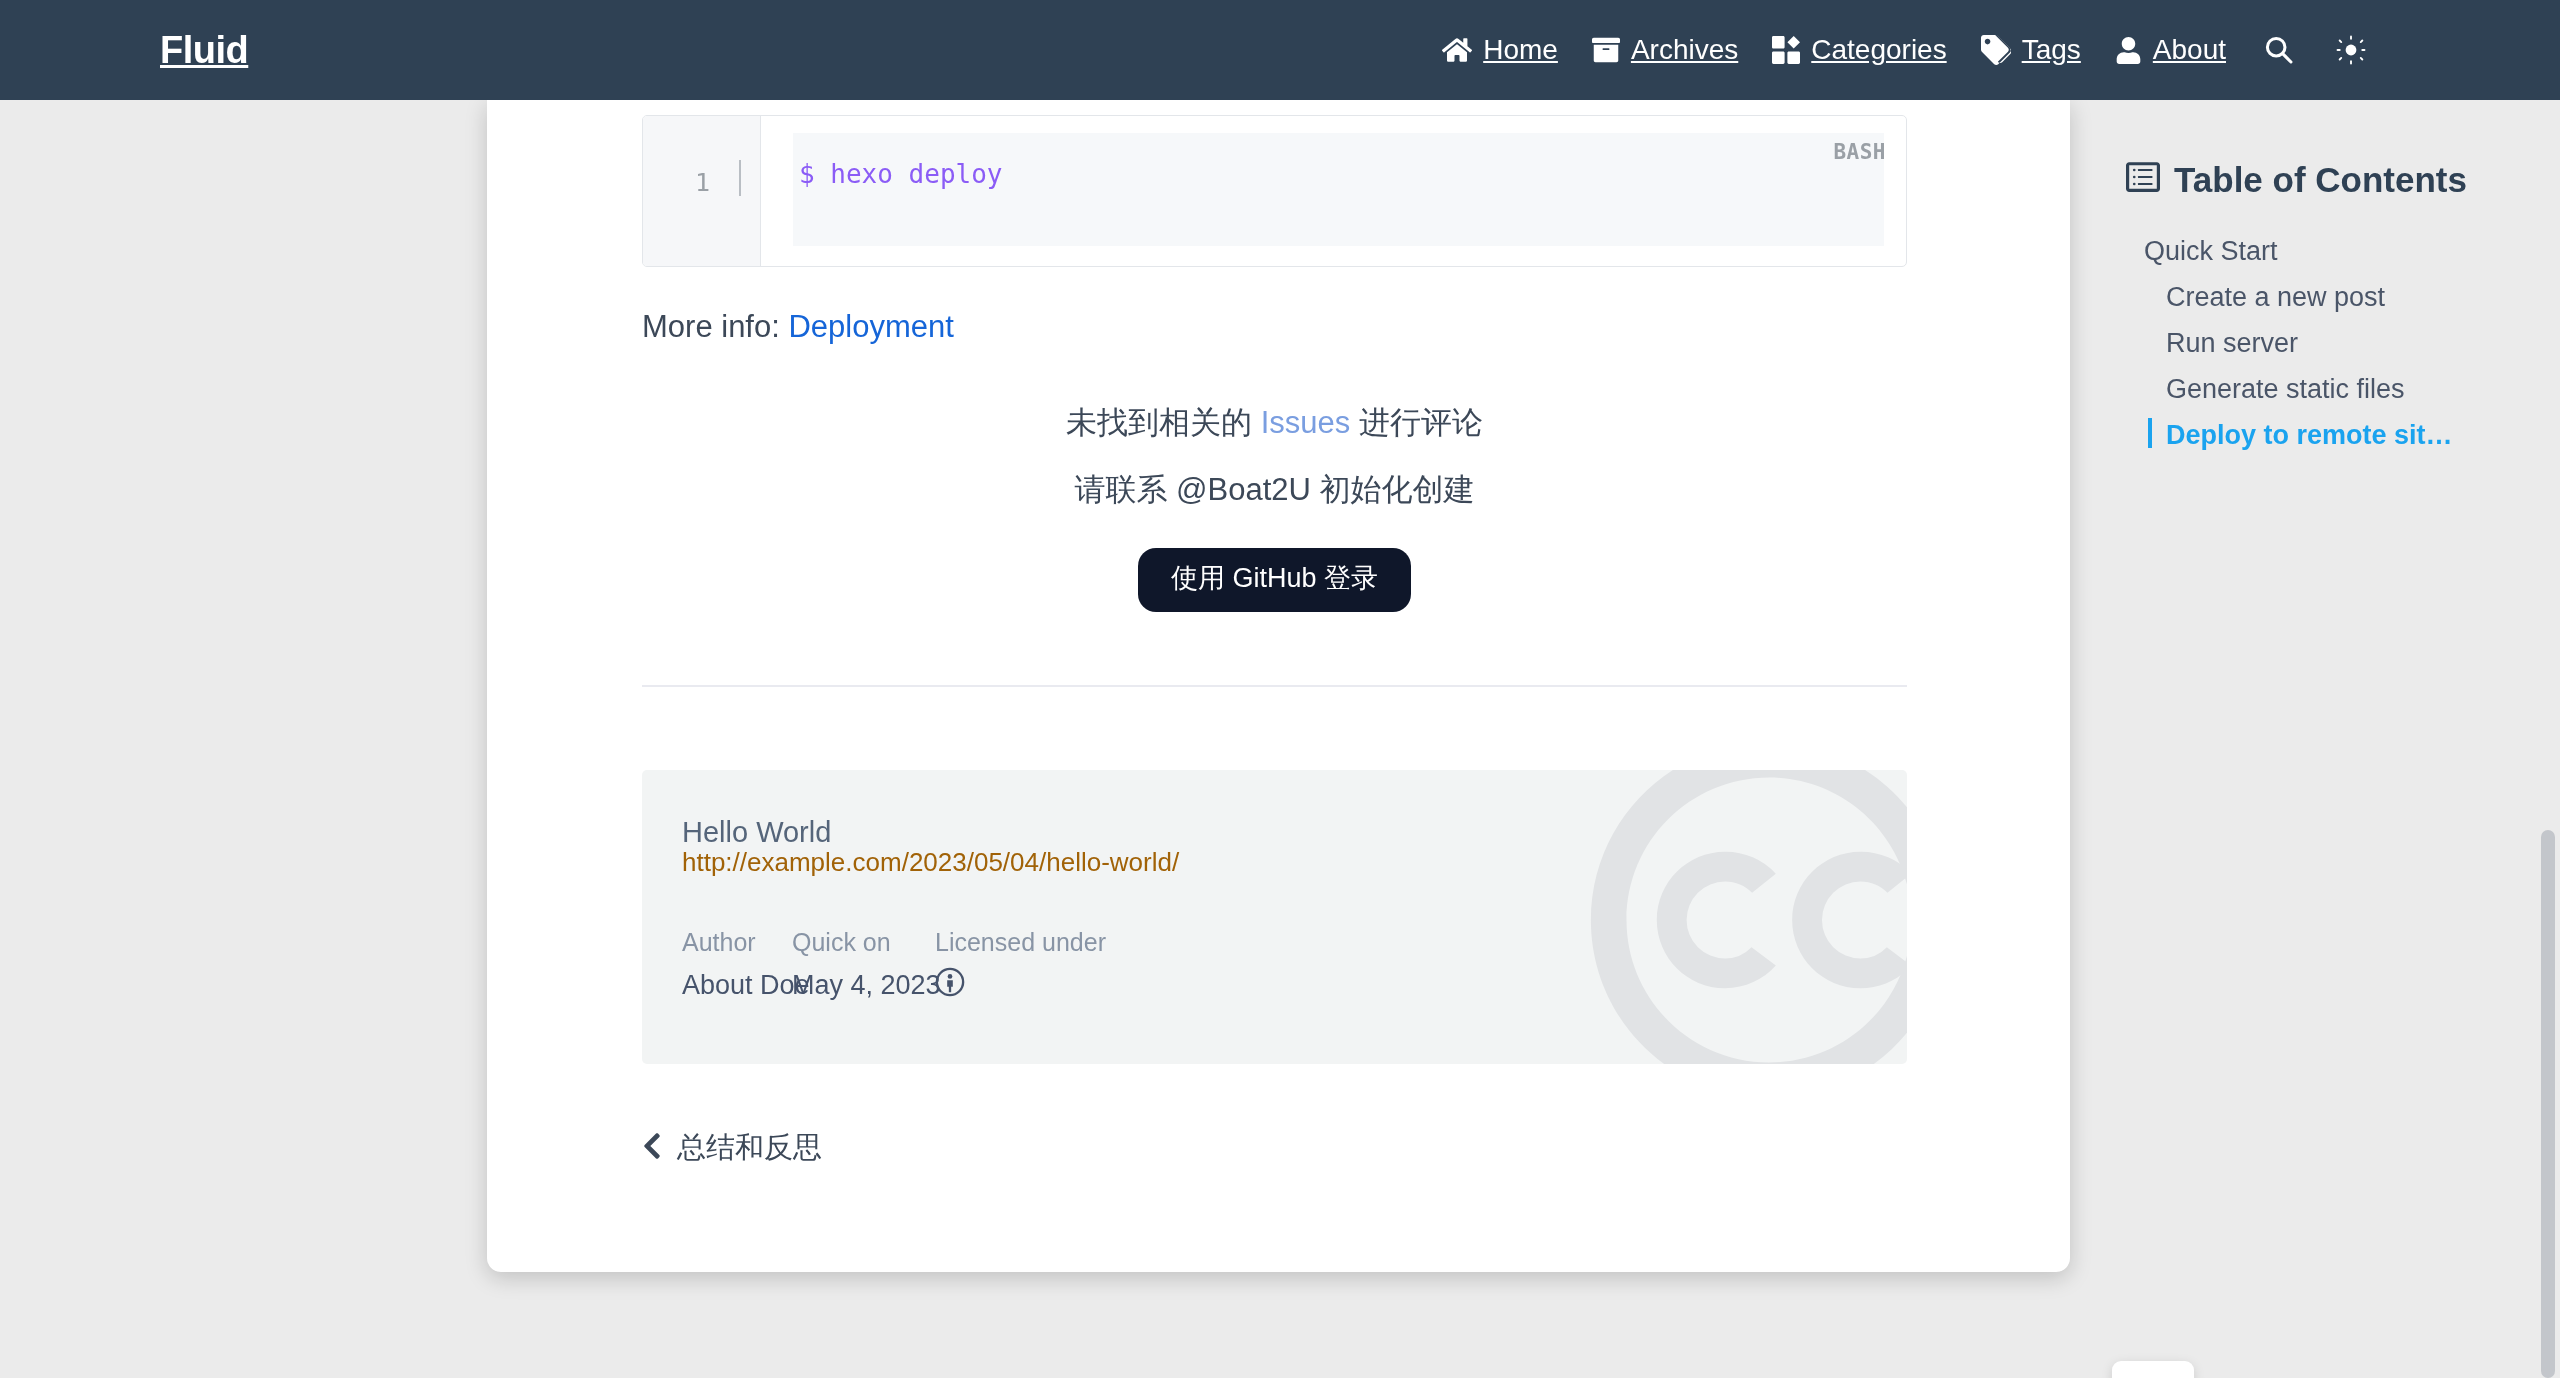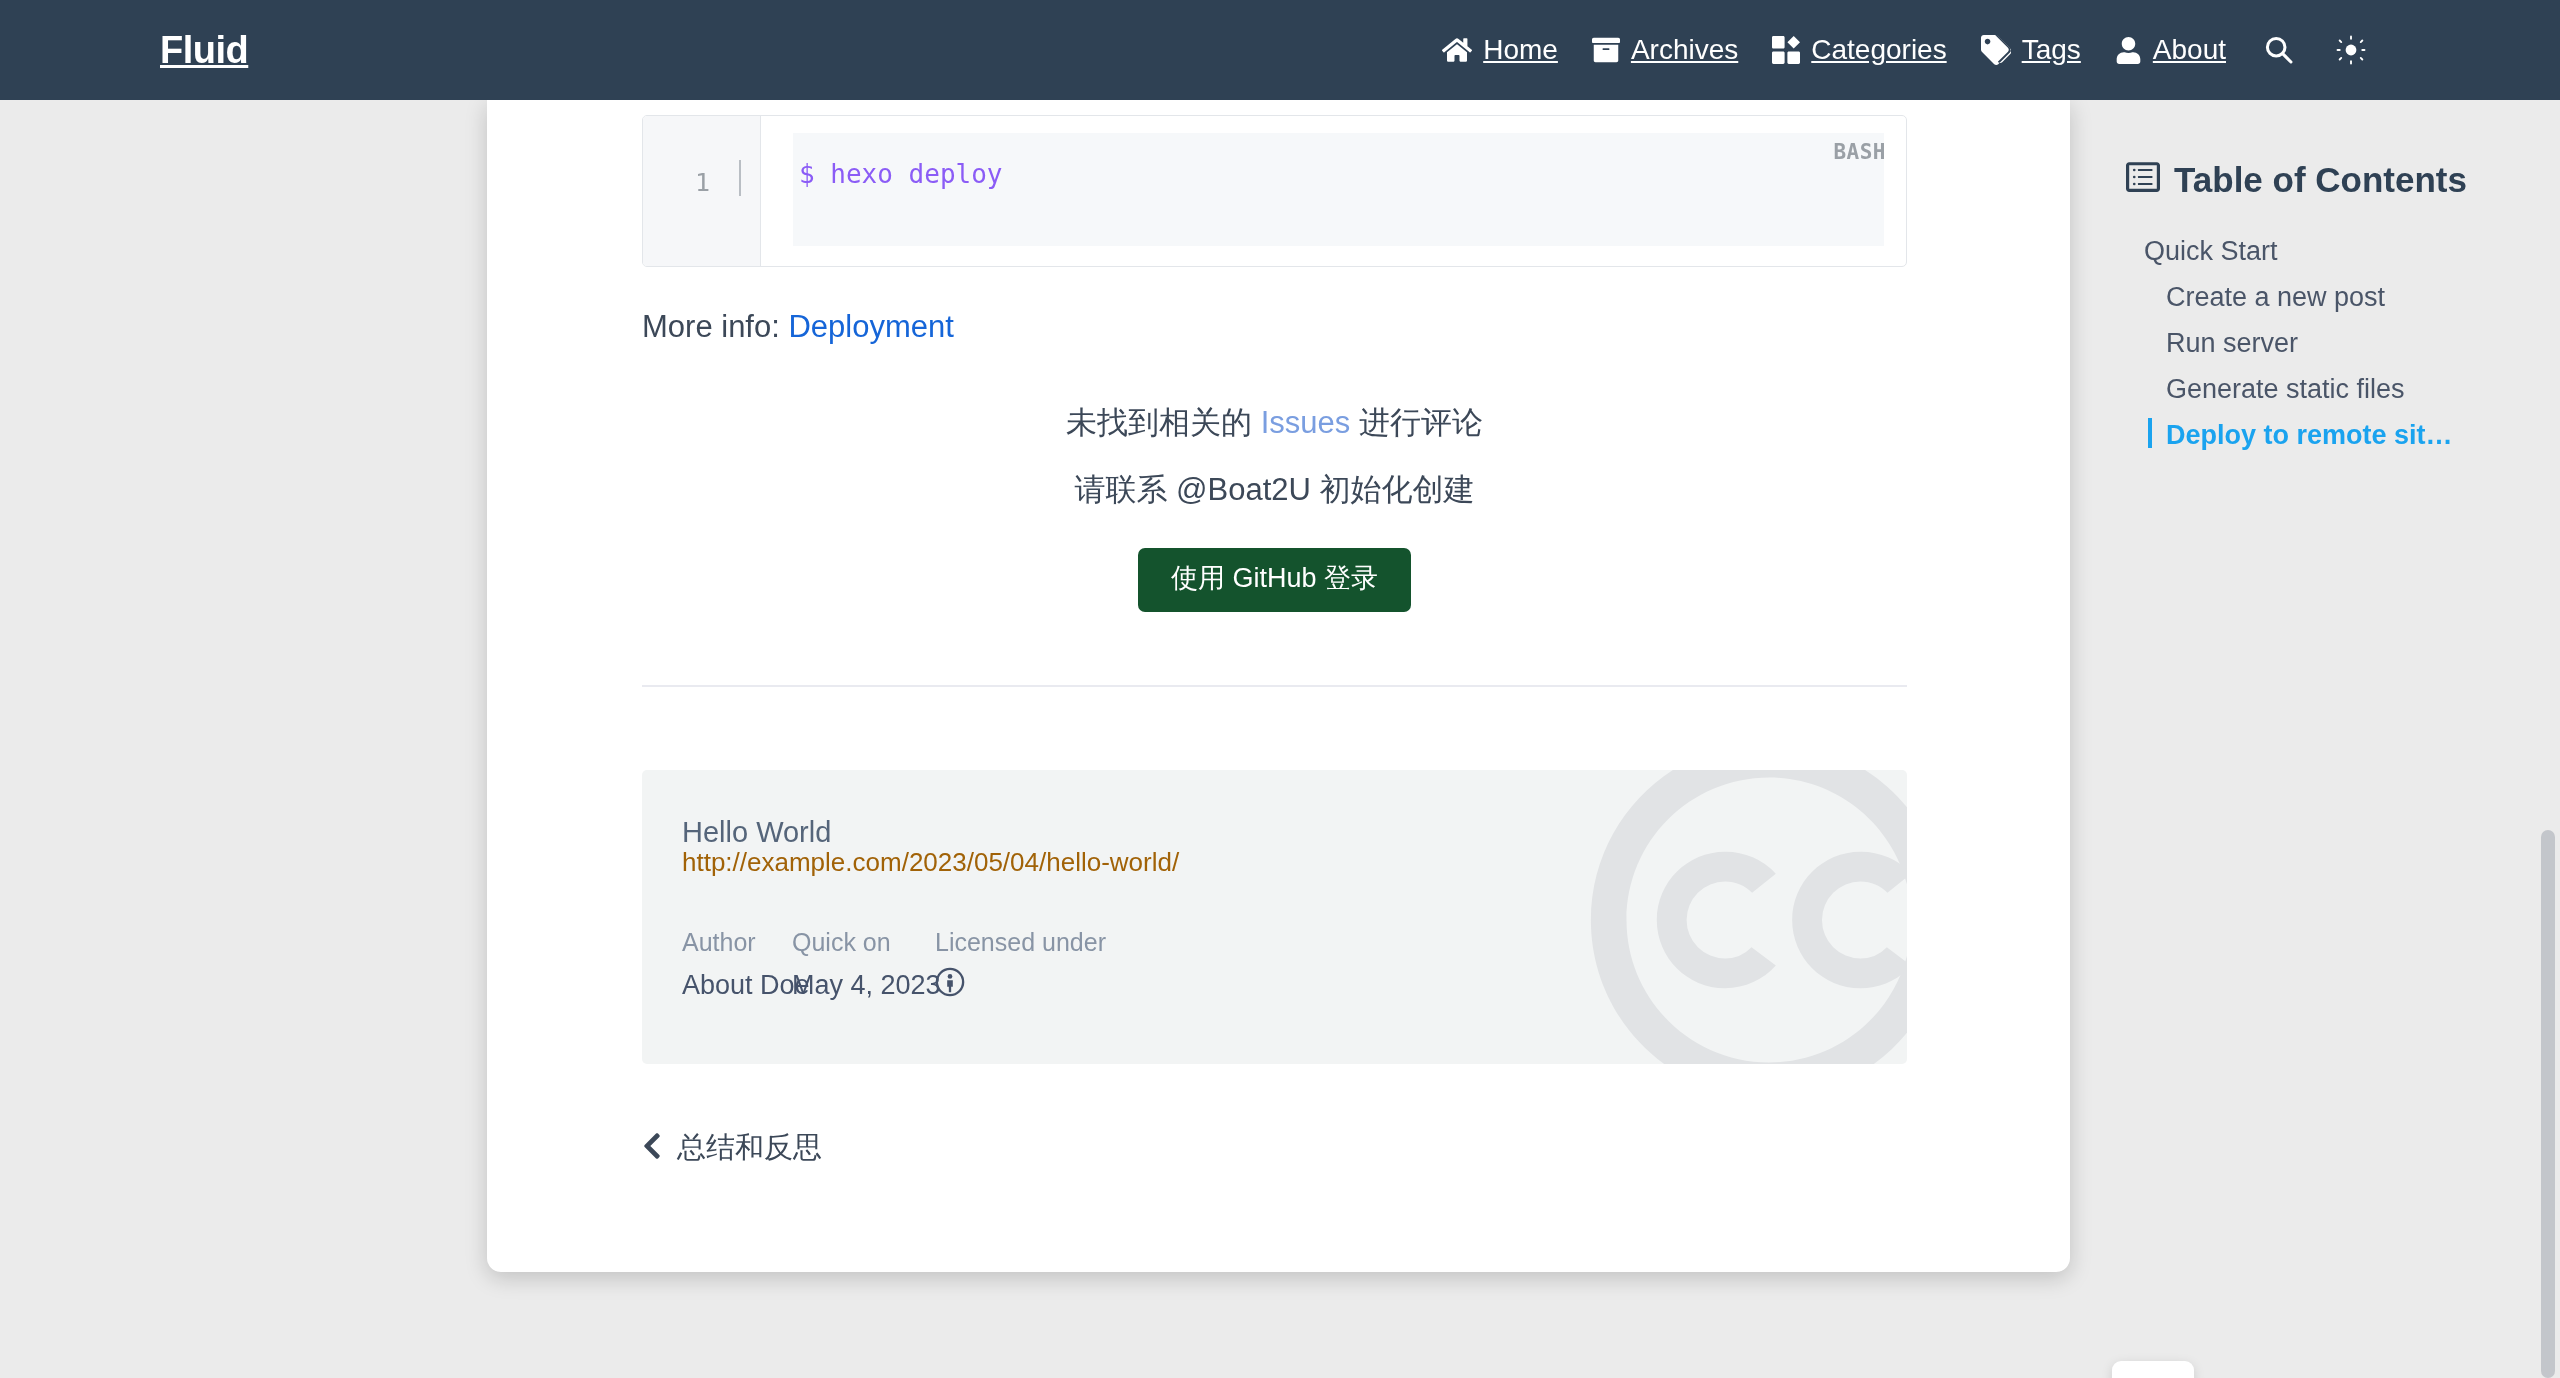--- a/index.html
+++ b/index.html
@@ -168,25 +168,25 @@
   .cmt-line {
     font-size: 31px;
     color: #3c4858;
     line-height: 1.55;
   }
   .cmt-line + .cmt-line { margin-top: 19px; }
   .cmt-line a { color: #7a9ee0; text-decoration: none; }
   .gh-btn {
     margin-top: 34px;
     display: inline-block;
-    background: #14532d;
+    background: #0f172a;
     color: #ffffff;
     font-size: 27px;
     padding: 16px 33px 18px 33px;
-    border-radius: 7px;
+    border-radius: 18px;
     border: none;
     cursor: pointer;
     line-height: 1.1;
     font-family: "Liberation Sans", sans-serif;
   }
 
   .divider {
     margin-top: 73px;
     width: 1265px;
     height: 2px;

